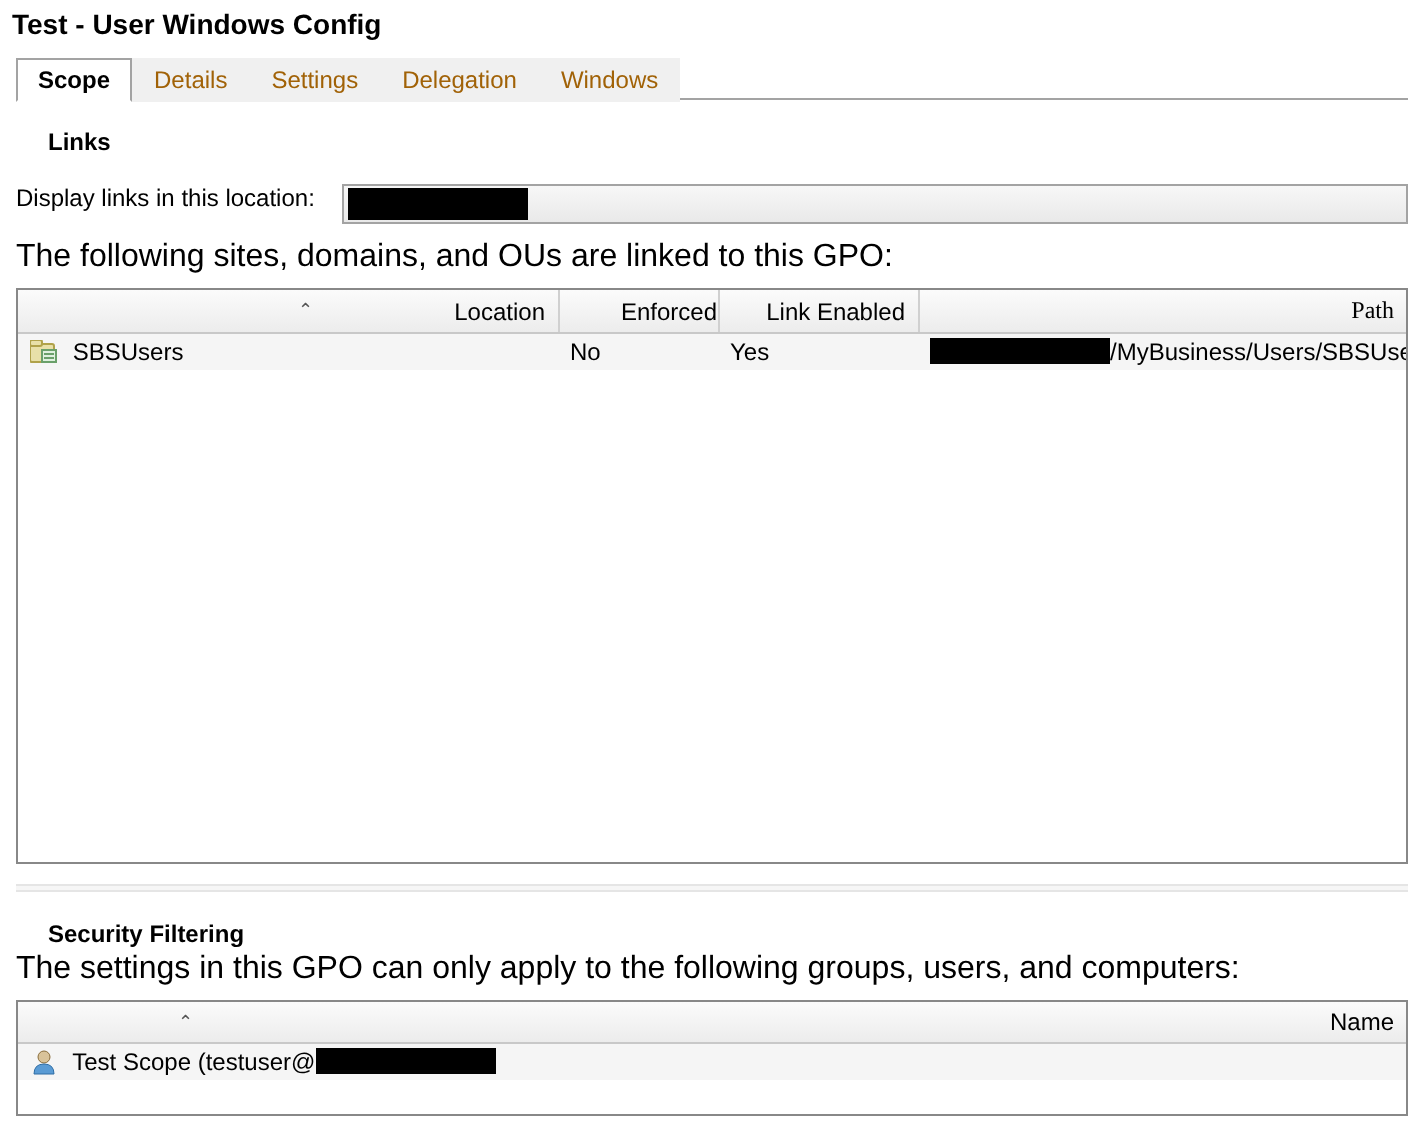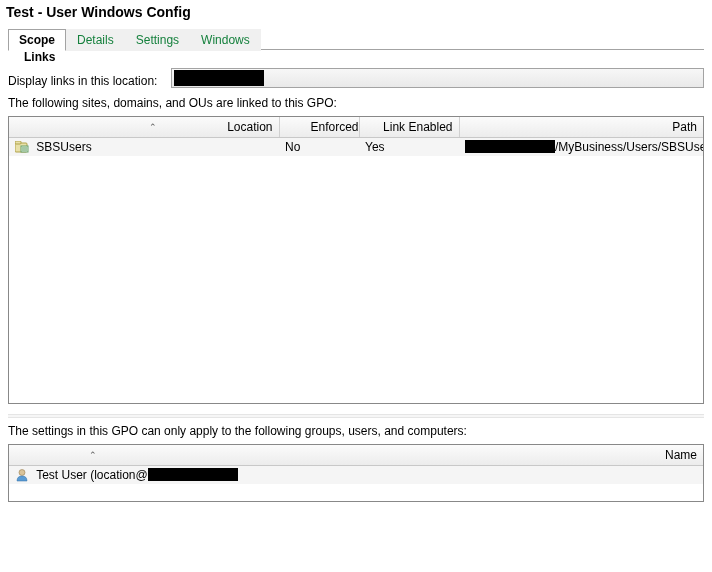--- a/index.html
+++ b/index.html
@@ -37,36 +37,36 @@
     position: relative;
     top: 1px;
   }
   .tab.active {
     border: 1px solid #a3a3a3;
     border-bottom: 1px solid #fff;
     background: #fff;
     font-weight: bold;
   }
   .tab.inactive {
-    color: #15803d;
+    color: #a16207;
     background: #f0f0f0;
     border: 1px solid transparent;
   }
   .section-header {
     font-weight: bold;
     font-size: 12px;
-    margin-top: 0;
+    margin-top: 14px;
     margin-bottom: 2px;
     padding-left: 16px;
   }
   .links-row {
     display: flex;
-    align-items: flex-end;
+    align-items: flex-start;
     gap: 14px;
-    margin-top: 4px;
+    margin-top: 14px;
     margin-bottom: 8px;
   }
   .links-label {
     font-size: 12px;
   }
   .links-dropdown {
     flex: 1;
     height: 20px;
     border: 1px solid #a3a3a3;
     background: linear-gradient(#f7f7f7,#e9e9e9);
@@ -74,21 +74,21 @@
     align-items: center;
     position: relative;
   }
   .links-dropdown .redacted {
     width: 90px;
     height: 16px;
     background: #000;
     margin-left: 2px;
   }
   .desc-text {
-    font-size: 12px;
+    font-size: 16px;
     margin: 6px 0 6px 0;
   }
   .table-container {
     border: 1px solid #888;
     height: 288px;
     overflow: hidden;
     background: #fff;
     position: relative;
   }
   .table-container.security {
@@ -117,21 +117,21 @@
     font-size: 9px;
     color: #555;
   }
   thead th.c-loc .sort-caret {
     right: auto;
     left: 140px;
   }
   thead th.c-loc { width: 270px; }
   thead th.c-enf { width: 80px; padding-left: 31px; }
   thead th.c-link { width: 100px; }
-  thead th.c-path { width: auto; border-right: none; }
+  thead th.c-path { width: auto; border-right: none; font-family: Liberation Serif, serif; }
   thead th.c-name { width: 100%; border-right: none; }
   tbody td {
     padding: 2px 6px;
     white-space: nowrap;
     vertical-align: middle;
     height: 18px;
   }
   tbody tr.datarow {
     background: #f5f5f5;
     margin-top: 42px;
@@ -168,20 +168,21 @@
 <body>
 
 <div class="window-title">Test - User Windows Config</div>
 
 <div class="content-area">
 
   <div class="tabs">
     <div class="tab active">Scope</div>
     <div class="tab inactive">Details</div>
     <div class="tab inactive">Settings</div>
+    <div class="tab inactive">Delegation</div>
     <div class="tab inactive">Windows</div>
   </div>
 
   <div class="section-header">Links</div>
 
   <div class="links-row">
     <span class="links-label">Display links in this location:</span>
     <div class="links-dropdown">
       <span class="redacted"></span>
     </div>
@@ -221,20 +222,21 @@
           <td class="path-cell">
             <span class="redact-inline"></span><span>/MyBusiness/Users/SBSUsers</span>
           </td>
         </tr>
       </tbody>
     </table>
   </div>
 
   <div class="splitter"></div>
 
+  <div class="section-header">Security Filtering</div>
   <div class="desc-text" style="margin-top:0">The settings in this GPO can only apply to the following groups, users, and computers:</div>
 
   <div class="table-container security">
     <table>
       <thead>
         <tr>
           <th class="c-name">
             <span>Name</span>
             <span class="sort-caret" style="left:80px; right:auto;">⌃</span>
           </th>
@@ -242,20 +244,20 @@
       </thead>
       <tbody>
         <tr class="datarow">
           <td class="name-cell">
             <span class="user-icon">
               <svg viewBox="0 0 14 14" width="14" height="14">
                 <circle cx="7" cy="4.5" r="3" fill="#d9c39a" stroke="#8a6d3b" stroke-width="0.5"></circle>
                 <path d="M2 13 q0 -5 5 -5 q5 0 5 5 z" fill="#5a9bd4" stroke="#2e6da4" stroke-width="0.5"></path>
               </svg>
             </span>
-            <span>Test User (location@</span><span class="redact-inline"></span>
+            <span>Test Scope (testuser@</span><span class="redact-inline"></span>
           </td>
         </tr>
       </tbody>
     </table>
   </div>
 
 </div>
 
 </body></html>

